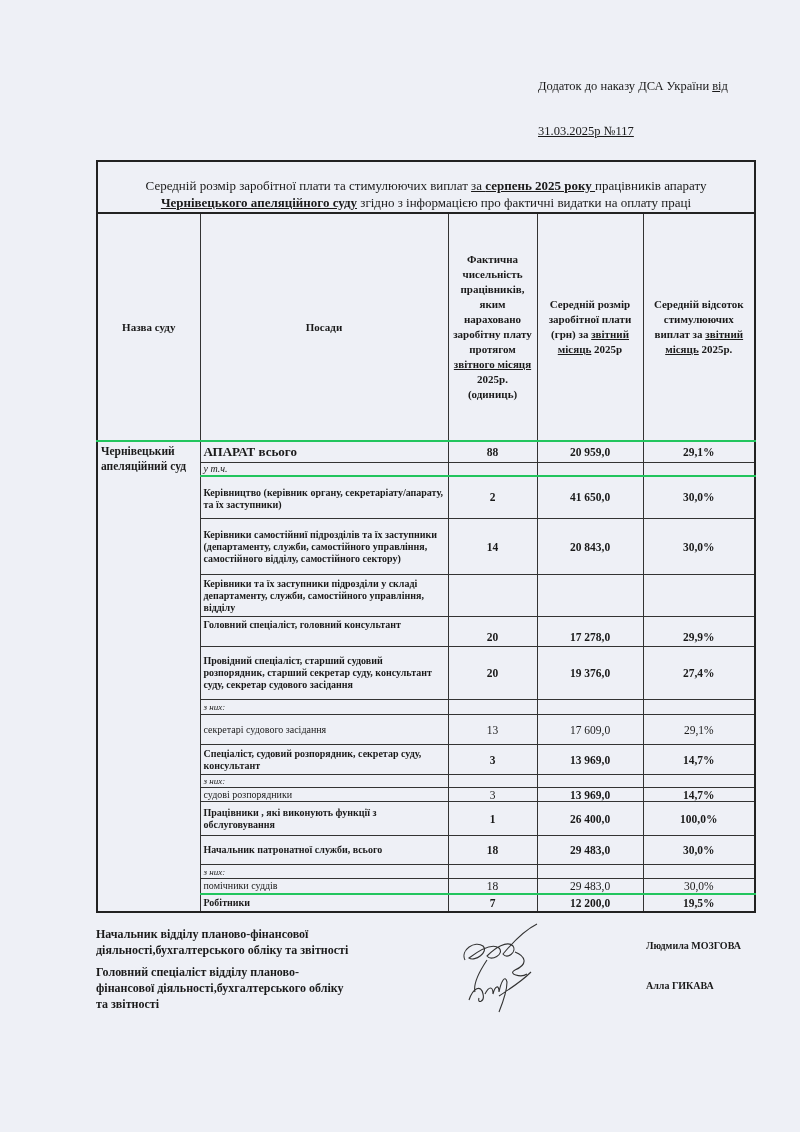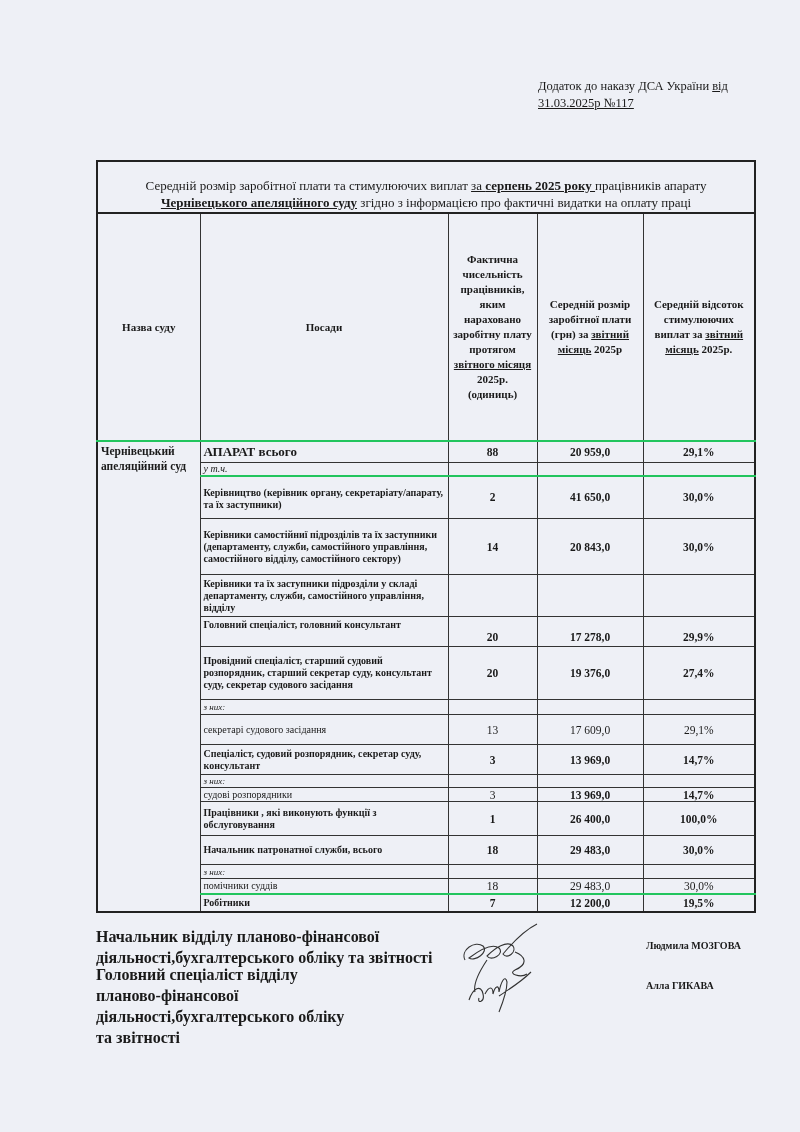--- a/index.html
+++ b/index.html
@@ -6,21 +6,21 @@
   body {
     width: 800px; height: 1132px; position: relative; overflow: hidden;
     background: #eef0f6;
     font-family: "Liberation Serif", "DejaVu Serif", serif;
     color: #1a1a1a;
   }
   .annex {
     position: absolute; left: 538px; top: 78px;
     font-size: 12.5px; line-height: 17px;
   }
-  .annex .u { text-decoration: underline; }
+  .annex .u { text-decoration: underline; margin-top: 28px; }
   table.main {
     position: absolute; left: 96px; top: 160px;
     width: 658px; border-collapse: collapse; table-layout: fixed;
     border: 2px solid #222;
   }
   table.main td {
     border: 1px solid #333; padding: 0 3px; vertical-align: middle;
     font-size: 10px; line-height: 12px;
   }
   td.title {
@@ -31,21 +31,21 @@
   td.hdr { text-align: center; font-weight: bold; font-size: 11px !important; line-height: 15px !important; }
   .b { font-weight: bold; }
   .i { font-style: italic; }
   .u { text-decoration: underline; }
   td.num { text-align: center; font-size: 11.5px !important; }
   td.court { vertical-align: top !important; font-weight: bold; font-size: 11.5px !important; line-height: 15px !important; padding-top: 2px !important; }
   td.pos { font-weight: bold; }
   td.pos-big { font-weight: bold; font-size: 13px !important; }
   td.plain { font-weight: normal; }
   tr.thick td { border-top: 2px solid #22c55e; }
-  .sig-block { position: absolute; font-size: 16px; line-height: 21px; font-weight: bold; }
+  .sig-block { position: absolute; font-size: 12px; line-height: 16px; font-weight: bold; }
   .sig-name { position: absolute; font-size: 10px; font-weight: bold; }
   .signature { position: absolute; }
 </style>
 </head>
 <body>
 
 <div class="annex">
   <div><span>Додаток до наказу ДСА України </span><span class="u">від </span></div>
   <div class="u">31.03.2025р №117</div>
 </div>

